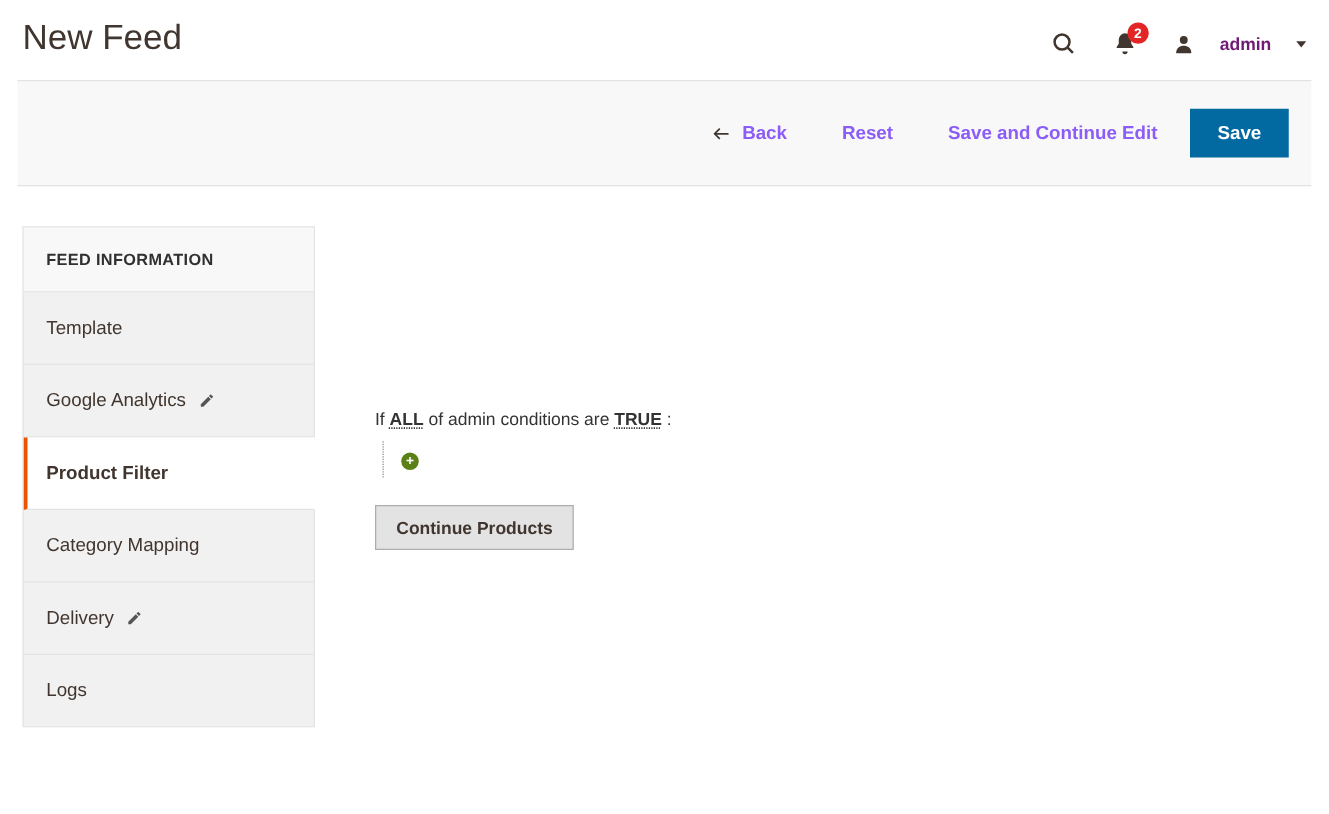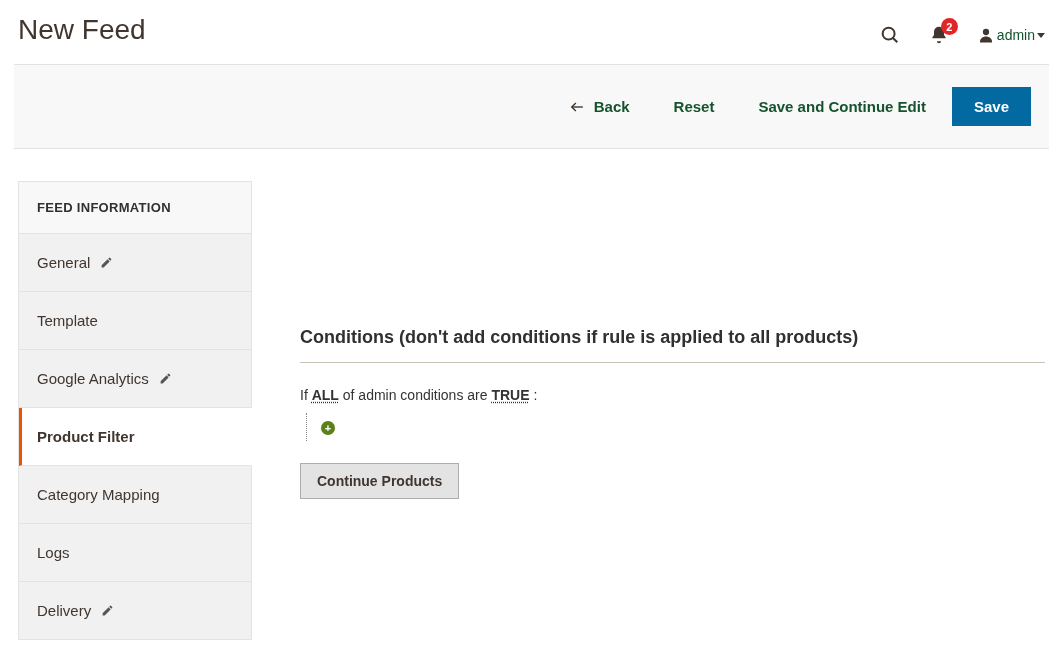--- a/index.html
+++ b/index.html
@@ -42,44 +42,45 @@
       height: 17px;
       font-size: 11px;
       font-weight: 600;
       display: flex;
       align-items: center;
       justify-content: center;
     }
     .user-menu {
       display: flex;
       align-items: center;
-      gap: 2px;
+      gap: 20px;
       cursor: pointer;
       font-size: 14px;
-      color: #14532d;
+      color: #701a75;
+      font-weight: bold;
     }
     .toolbar {
       background: #f8f8f8;
       border-top: 1px solid #e3e3e3;
       border-bottom: 1px solid #e3e3e3;
       padding: 22px 18px;
       display: flex;
       align-items: center;
       justify-content: flex-end;
       gap: 8px;
       margin: 0 14px;
     }
     .btn {
       padding: 11px 18px;
       font-size: 15px;
       font-weight: 600;
       cursor: pointer;
       border: none;
       background: transparent;
-      color: #14532d;
+      color: #8b5cf6;
       display: inline-flex;
       align-items: center;
       gap: 8px;
       font-family: inherit;
     }
     .btn-primary {
       background: #0369a1;
       color: #fff;
       padding: 11px 22px;
     }
@@ -237,28 +238,20 @@
   </button>
   <button class="btn">Reset</button>
   <button class="btn">Save and Continue Edit</button>
   <button class="btn btn-primary">Save</button>
 </div>
 
 <div class="content">
   <div class="sidebar">
     <div class="sidebar-header">FEED INFORMATION</div>
 
-    <div class="sidebar-item">
-      <span>General</span>
-      <span class="edit-icon">
-        <svg width="13" height="13" viewBox="0 0 24 24" fill="#555">
-            <path d="M3 17.25V21h3.75L17.81 9.94l-3.75-3.75L3 17.25zM20.71 7.04a1 1 0 0 0 0-1.41l-2.34-2.34a1 1 0 0 0-1.41 0l-1.83 1.83 3.75 3.75 1.83-1.83z"></path>
-          </svg>
-      </span>
-    </div>
 
     <div class="sidebar-item">
       <span>Template</span>
     </div>
 
     <div class="sidebar-item">
       <span>Google Analytics</span>
       <span class="edit-icon">
         <svg width="13" height="13" viewBox="0 0 24 24" fill="#555">
             <path d="M3 17.25V21h3.75L17.81 9.94l-3.75-3.75L3 17.25zM20.71 7.04a1 1 0 0 0 0-1.41l-2.34-2.34a1 1 0 0 0-1.41 0l-1.83 1.83 3.75 3.75 1.83-1.83z"></path>
@@ -268,35 +261,34 @@
 
     <div class="sidebar-item active">
       <span>Product Filter</span>
     </div>
 
     <div class="sidebar-item">
       <span>Category Mapping</span>
     </div>
 
     <div class="sidebar-item">
-      <span>Logs</span>
-    </div>
-
-    <div class="sidebar-item">
       <span>Delivery</span>
       <span class="edit-icon">
         <svg width="13" height="13" viewBox="0 0 24 24" fill="#555">
             <path d="M3 17.25V21h3.75L17.81 9.94l-3.75-3.75L3 17.25zM20.71 7.04a1 1 0 0 0 0-1.41l-2.34-2.34a1 1 0 0 0-1.41 0l-1.83 1.83 3.75 3.75 1.83-1.83z"></path>
           </svg>
       </span>
     </div>
+
+    <div class="sidebar-item">
+      <span>Logs</span>
+    </div>
   </div>
 
   <div class="main">
-    <div class="section-title">Conditions (don't add conditions if rule is applied to all products)</div>
 
     <div class="condition-line">
       <span>If </span><span class="kw">ALL</span><span> of admin conditions are </span><span class="kw">TRUE</span><span> :</span>
     </div>
 
     <div class="condition-tree">
       <span class="add-circle">
         <span>+</span>
       </span>
     </div>

